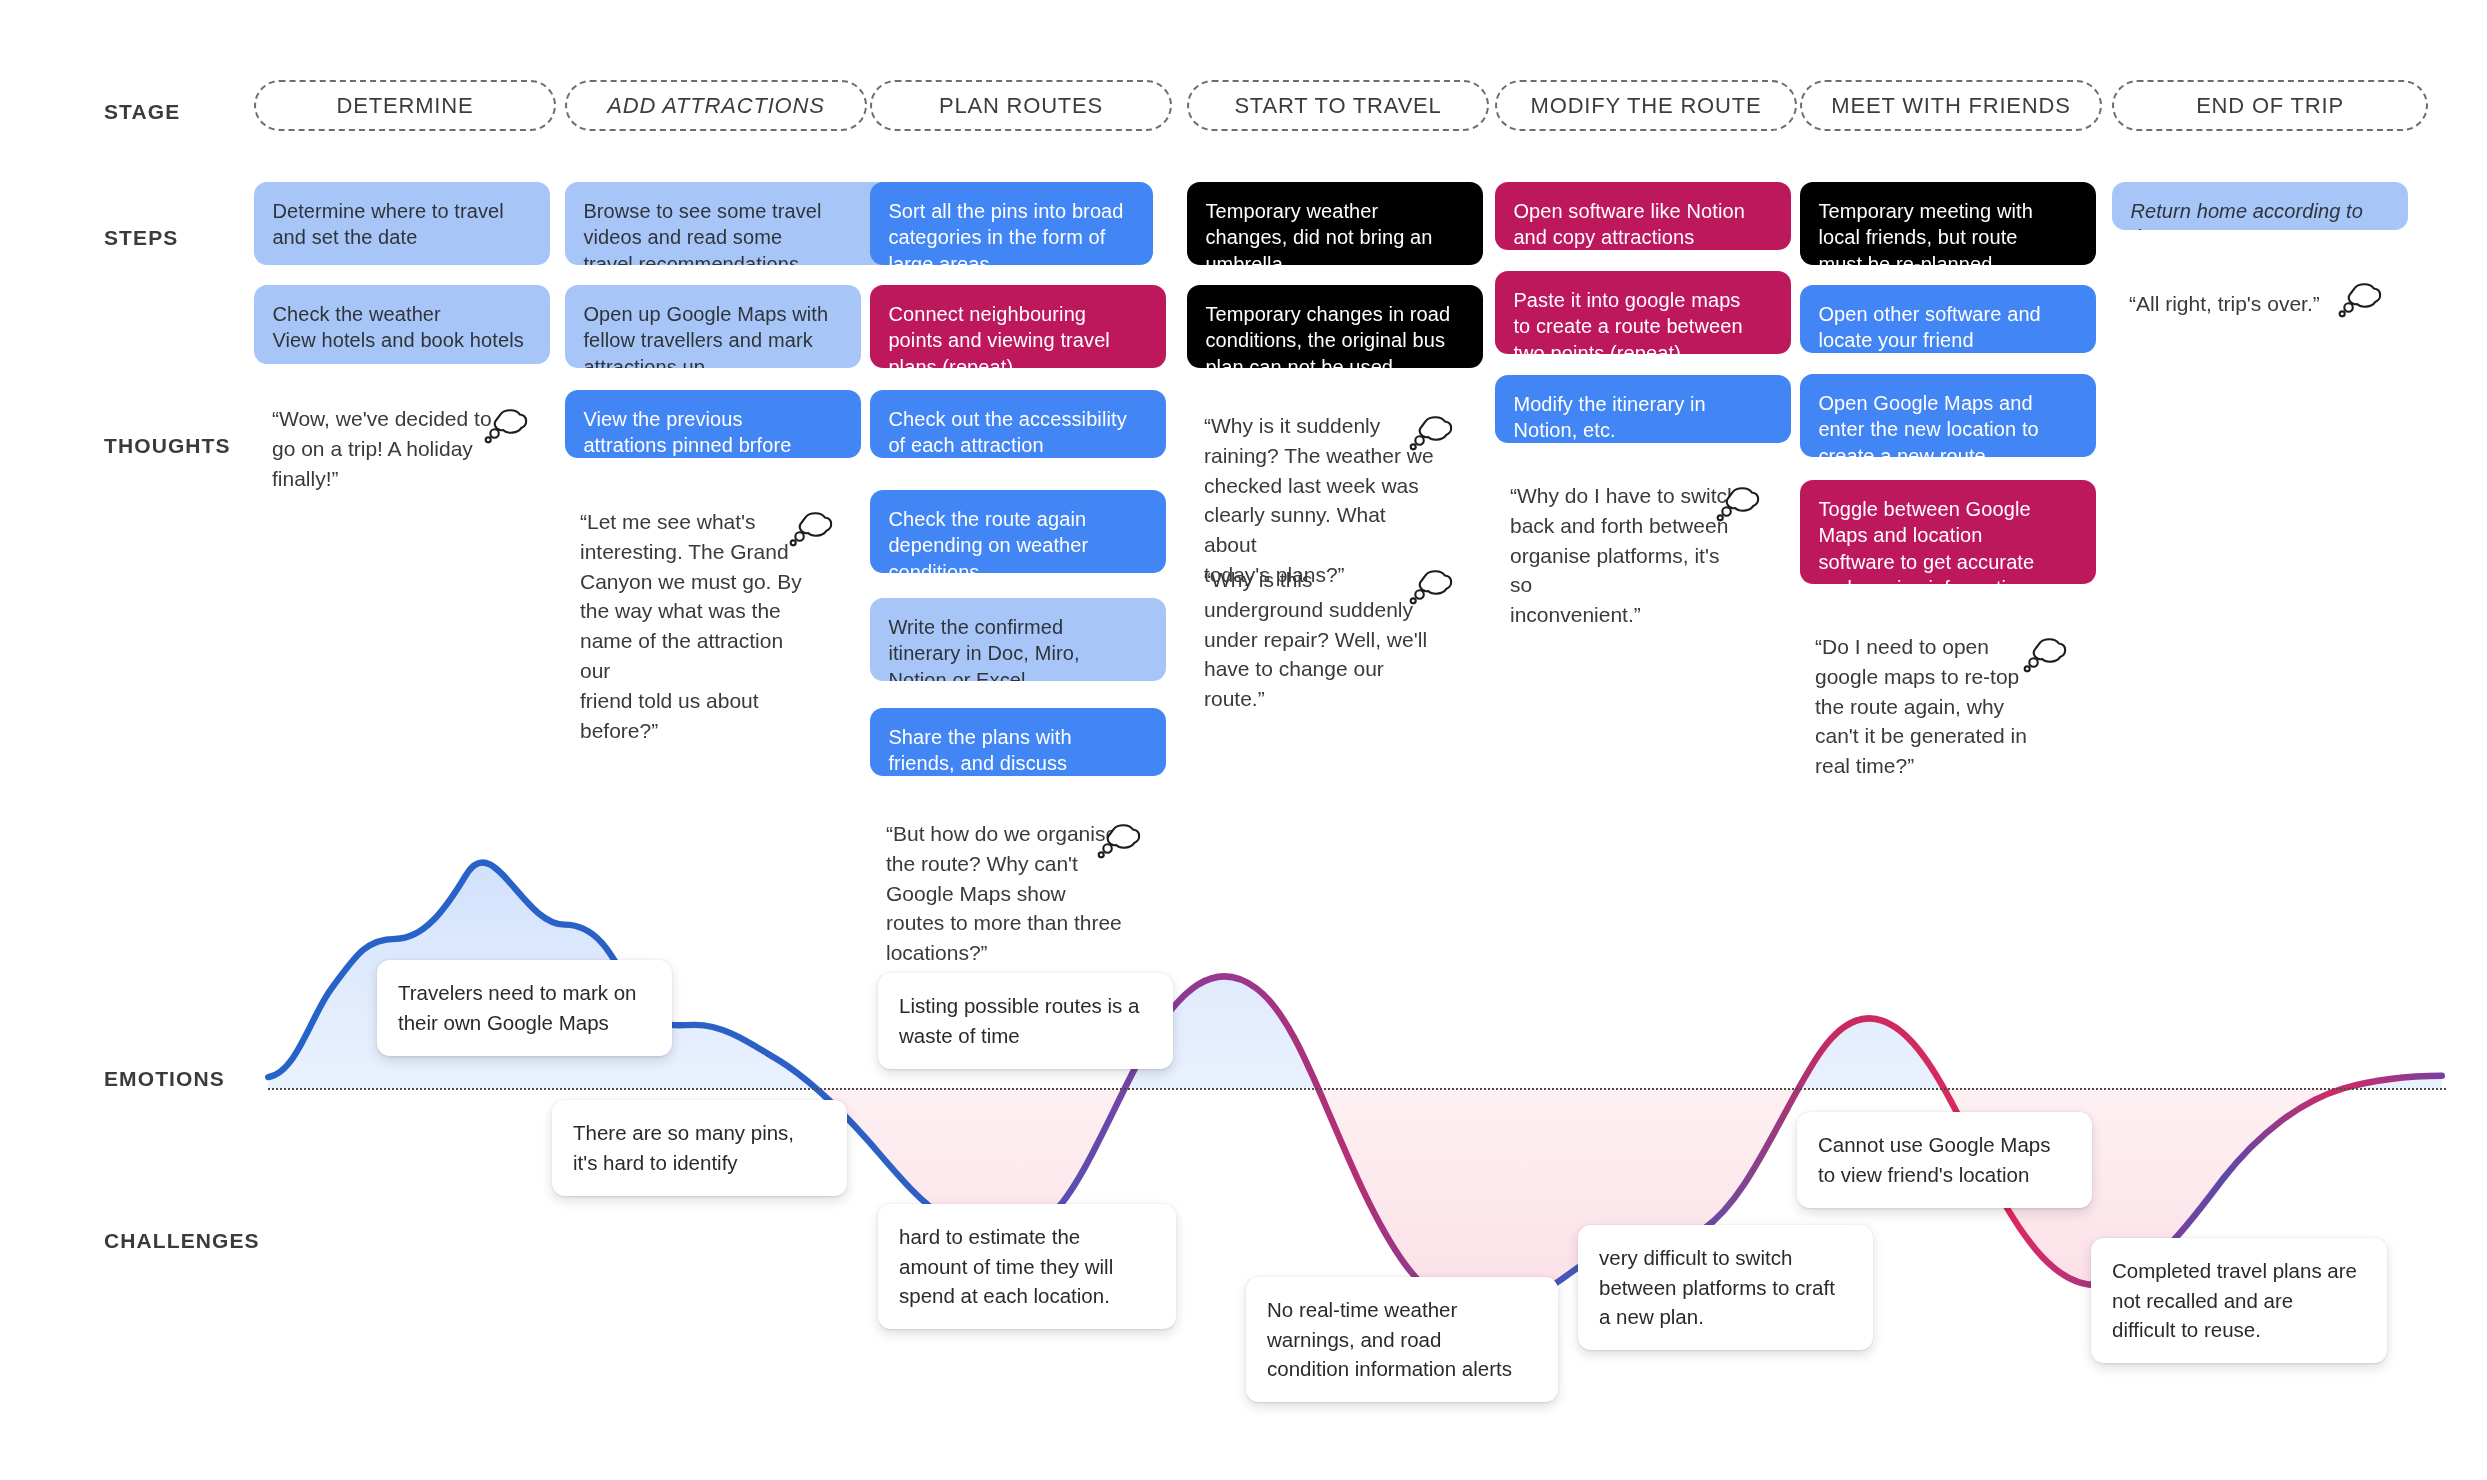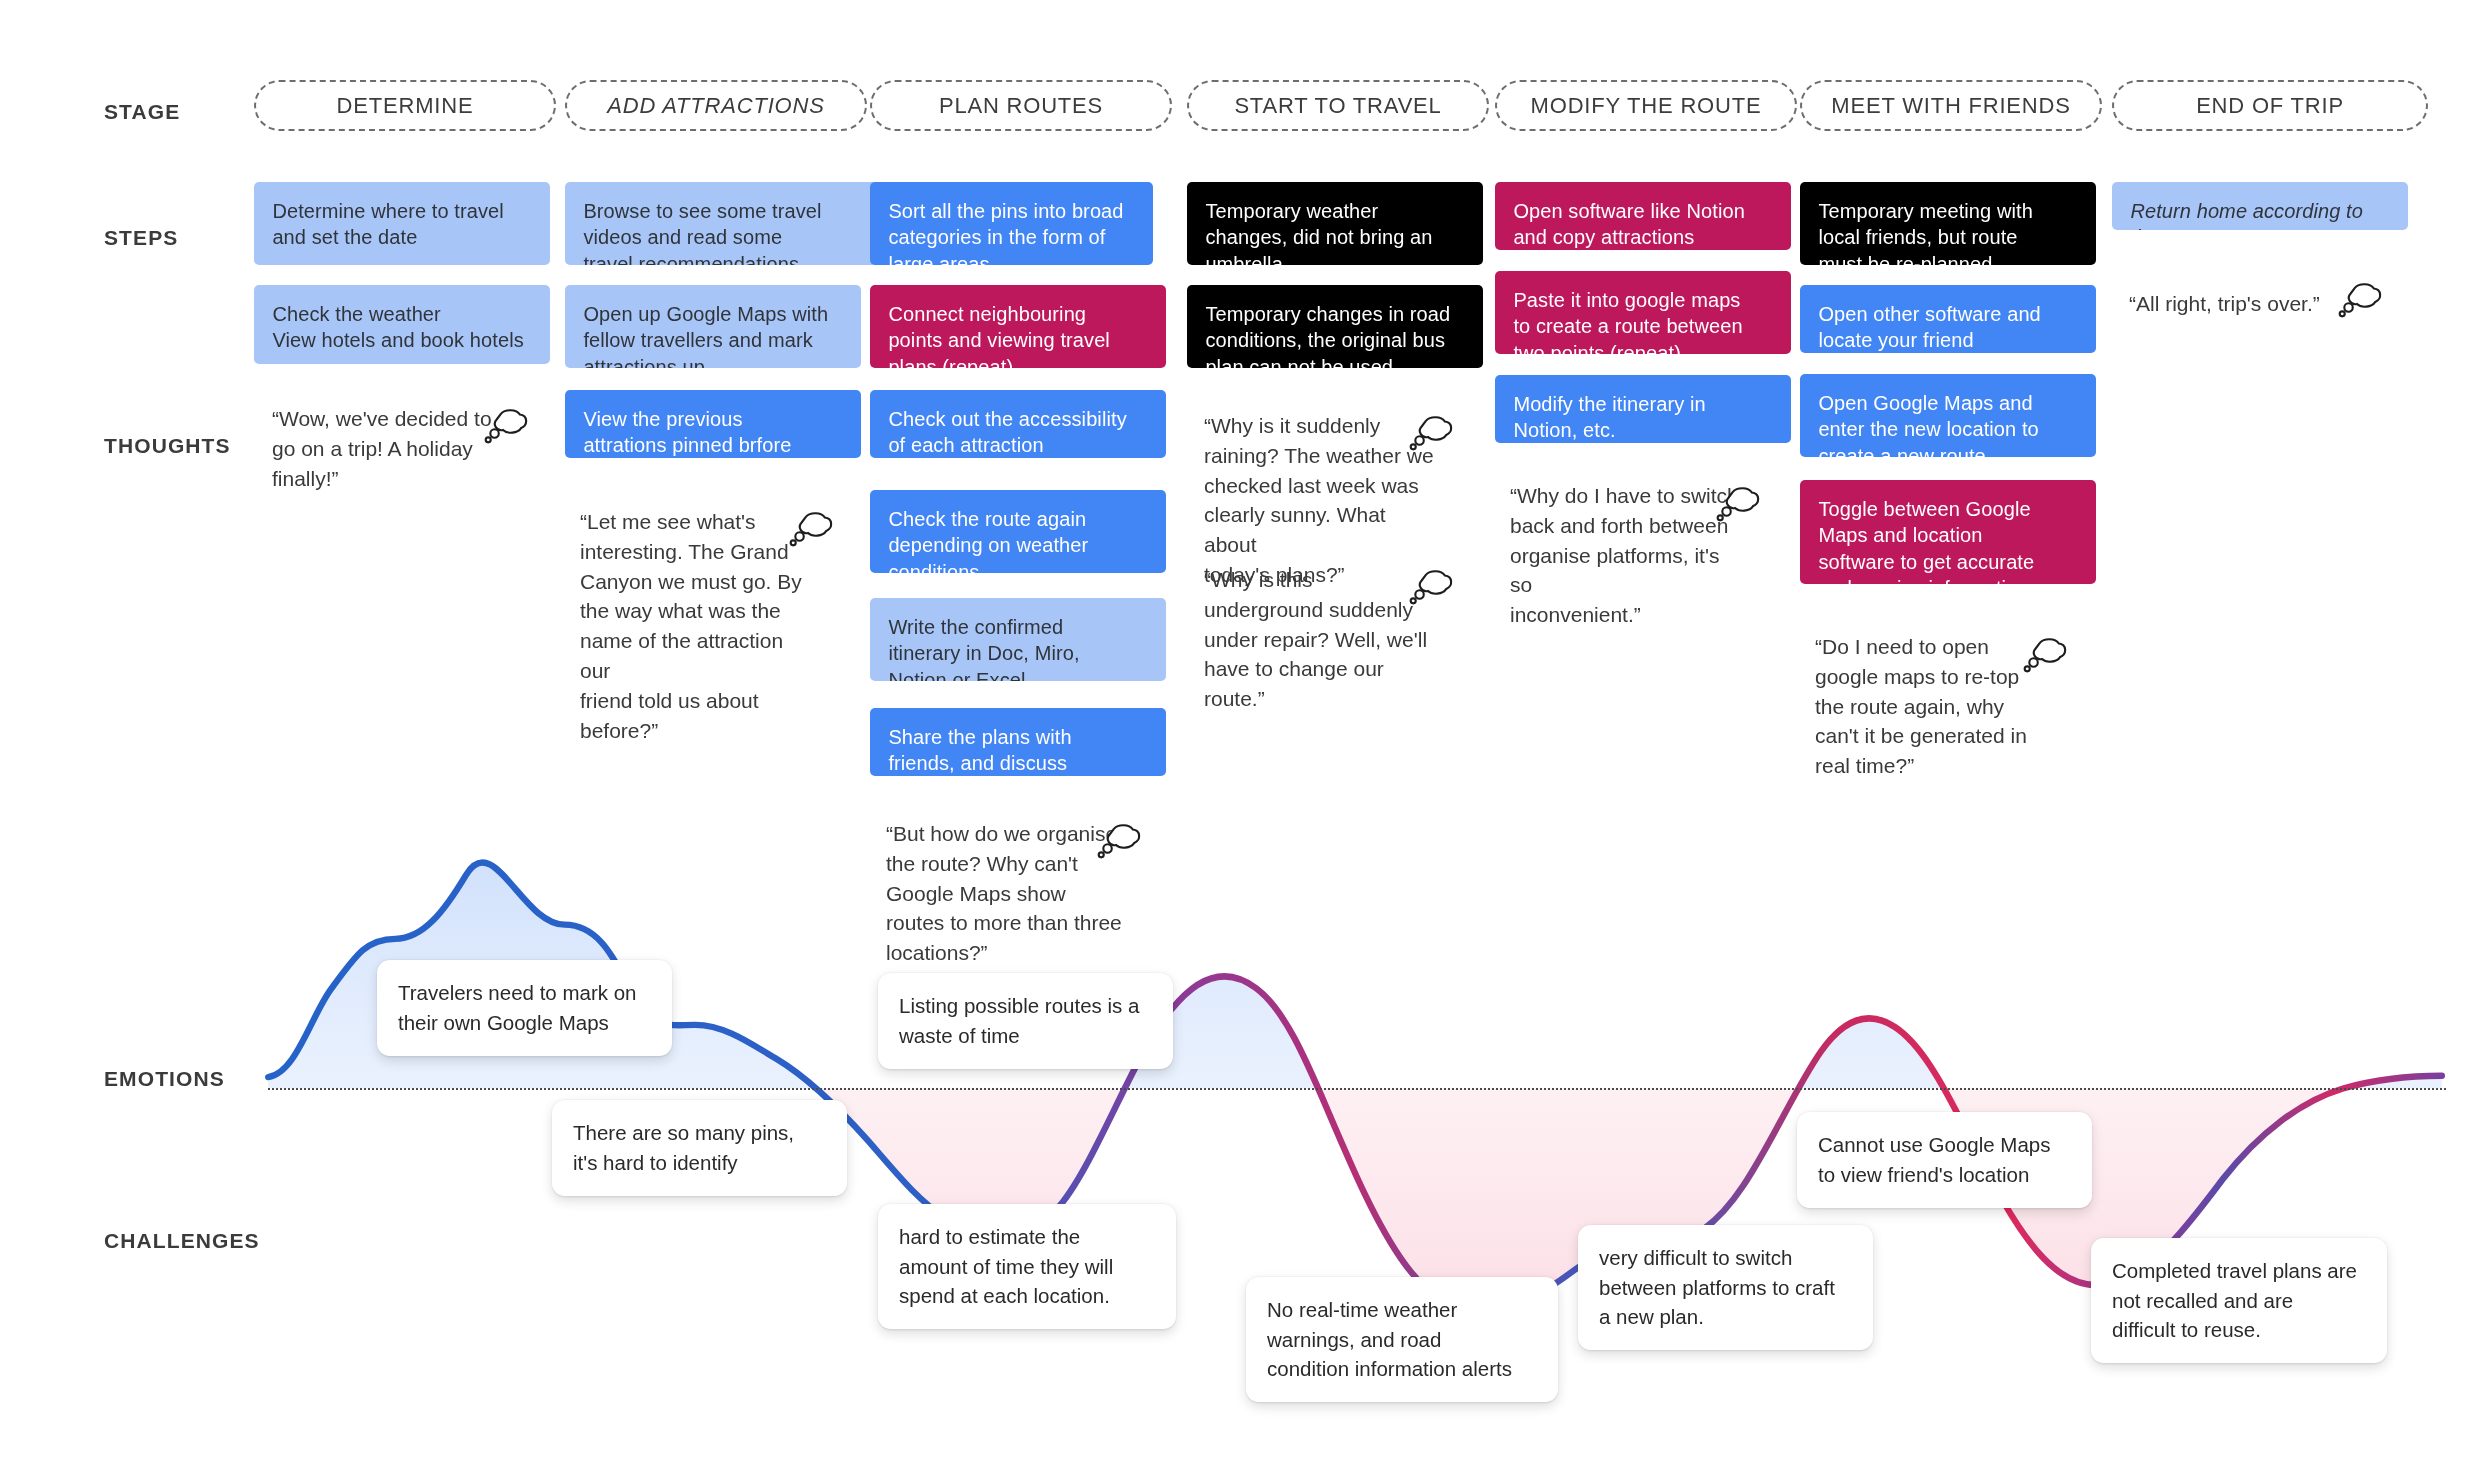--- a/index.html
+++ b/index.html
@@ -18,21 +18,21 @@
 
   
   .stage-pill{
     position:absolute;height:51px;border:2.1px dashed #6d6d6d;border-radius:28px;
     display:flex;align-items:center;justify-content:center;
     font-size:22px;letter-spacing:0.8px;color:#3c3c3c;box-sizing:border-box;background:#fff;
   }
 
   
   .step{
-    position:absolute;border-radius:5px;box-sizing:border-box;
+    position:absolute;border-radius:13px;box-sizing:border-box;
     padding:15.5px 18.4px 17px 18.4px;font-size:20px;line-height:1.33;
     letter-spacing:0.1px;white-space:pre-line;overflow:hidden;
   }
   .sky   {background:#a7c6f7;color:#30343a;}
   .blue  {background:#4285f4;color:#ffffff;}
   .navy  {background:#be185d;color:#ffffff;}
   .black {background:#000000;color:#ffffff;}
 
   
   .thought{

